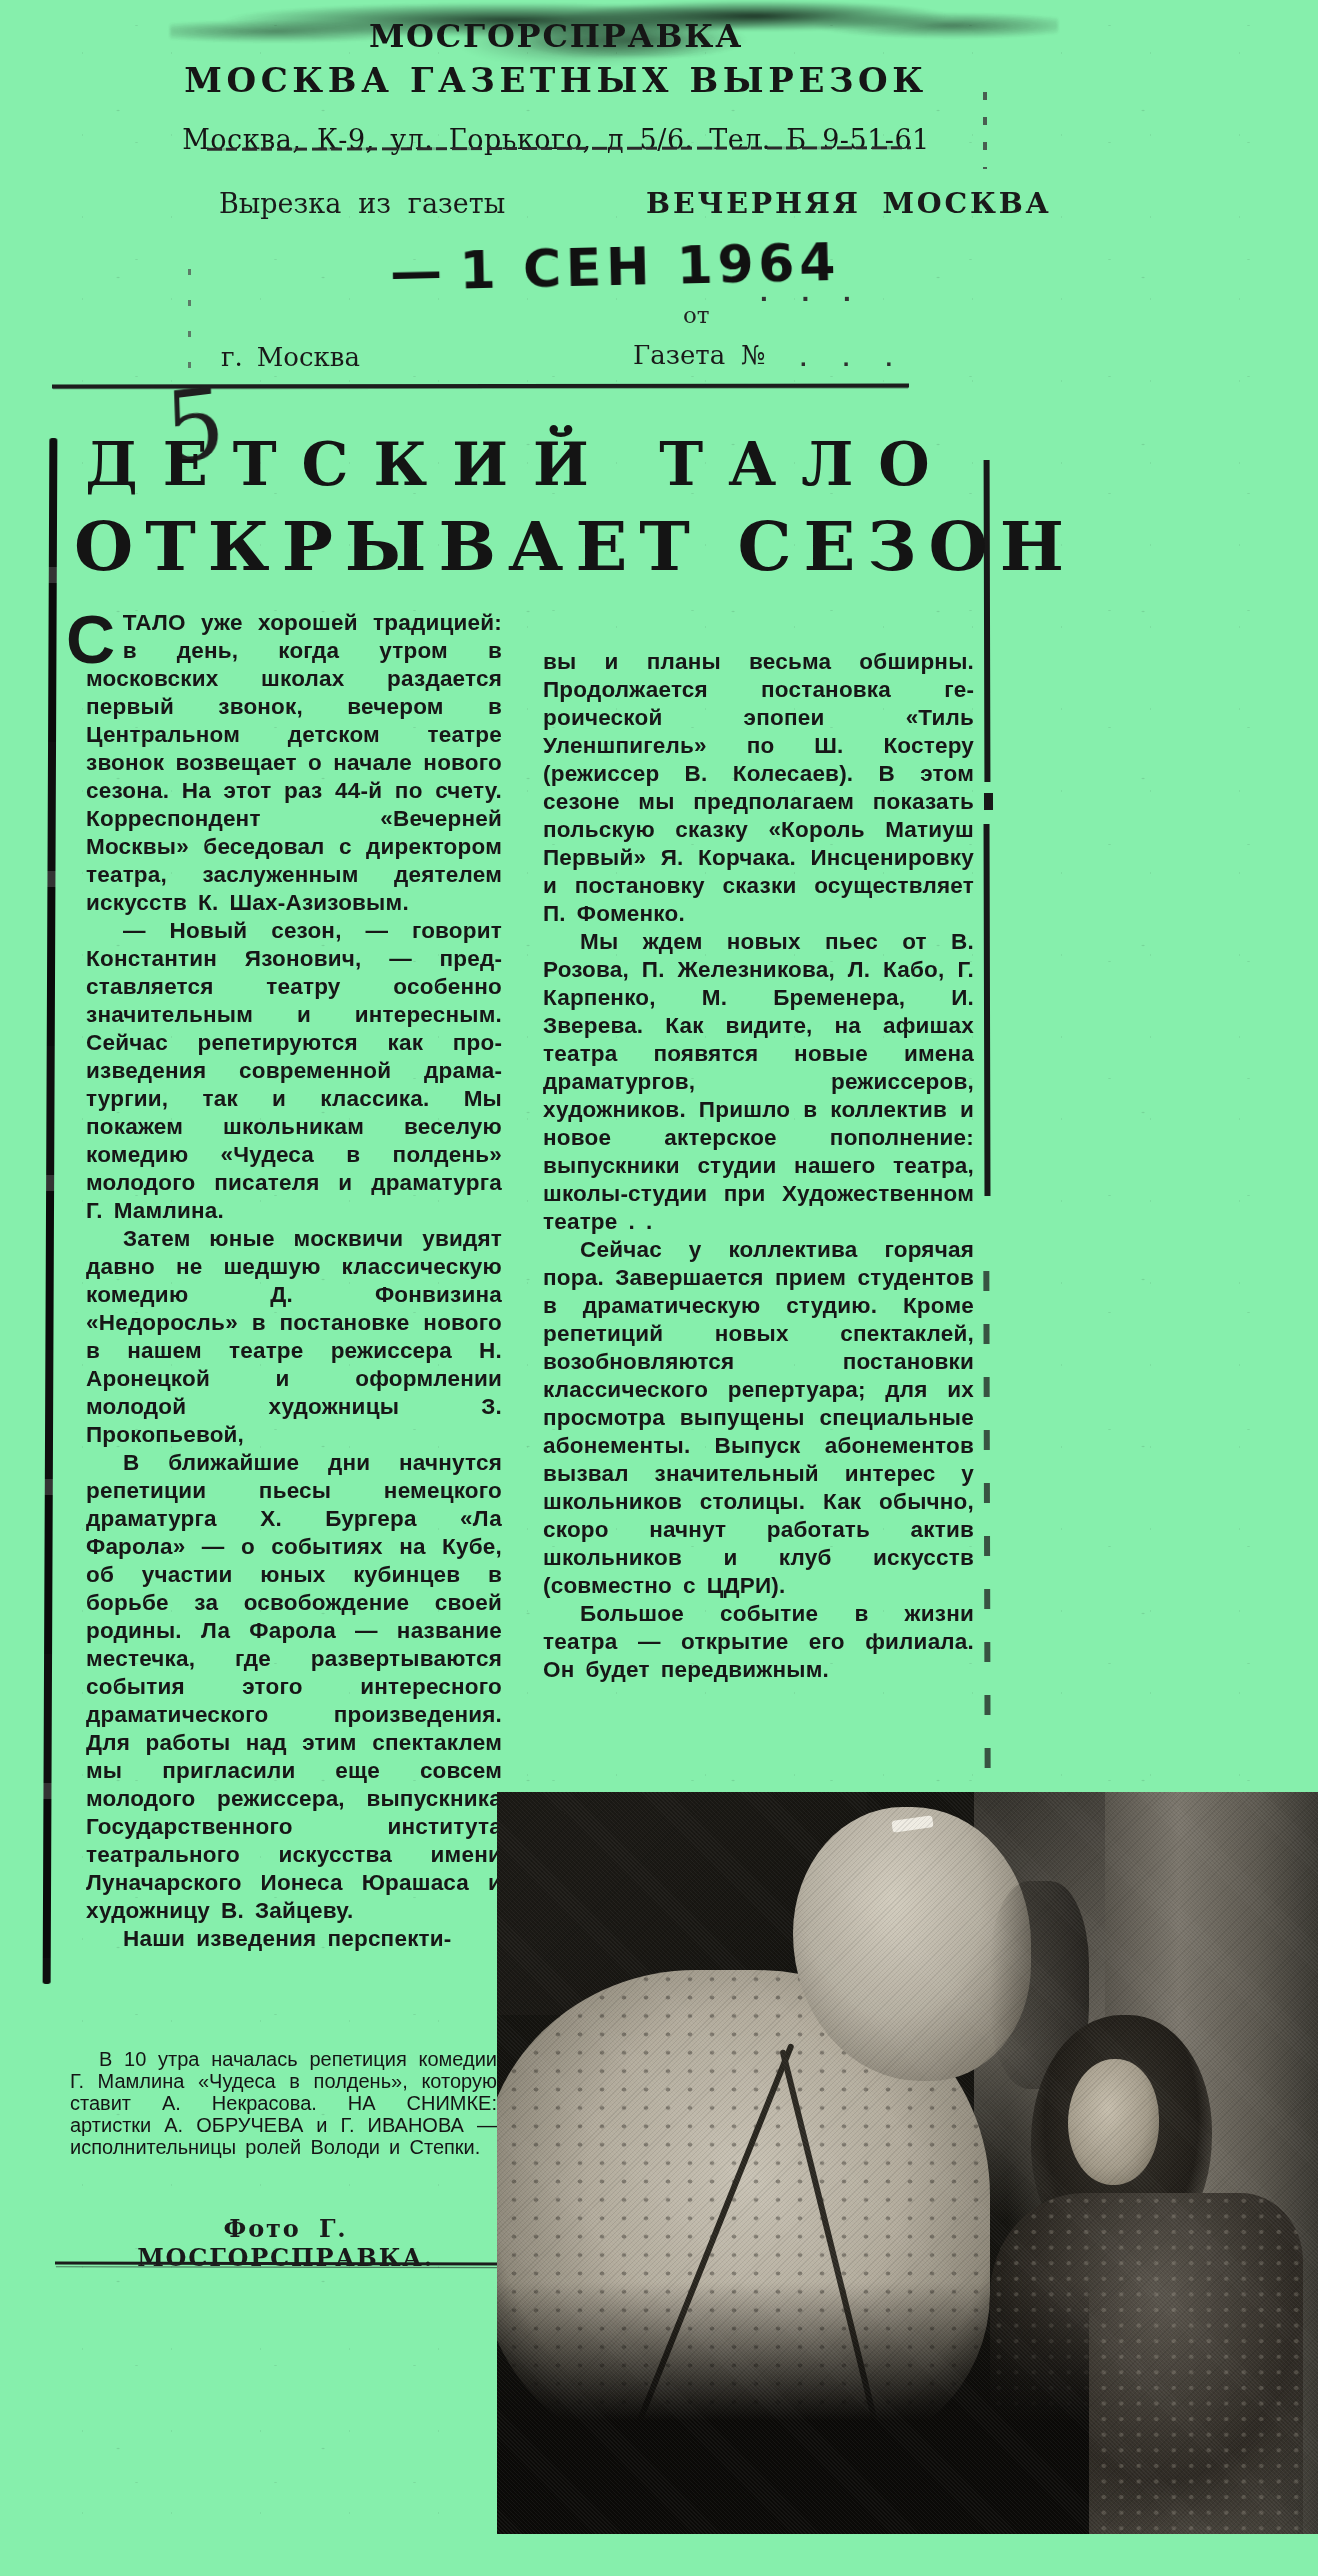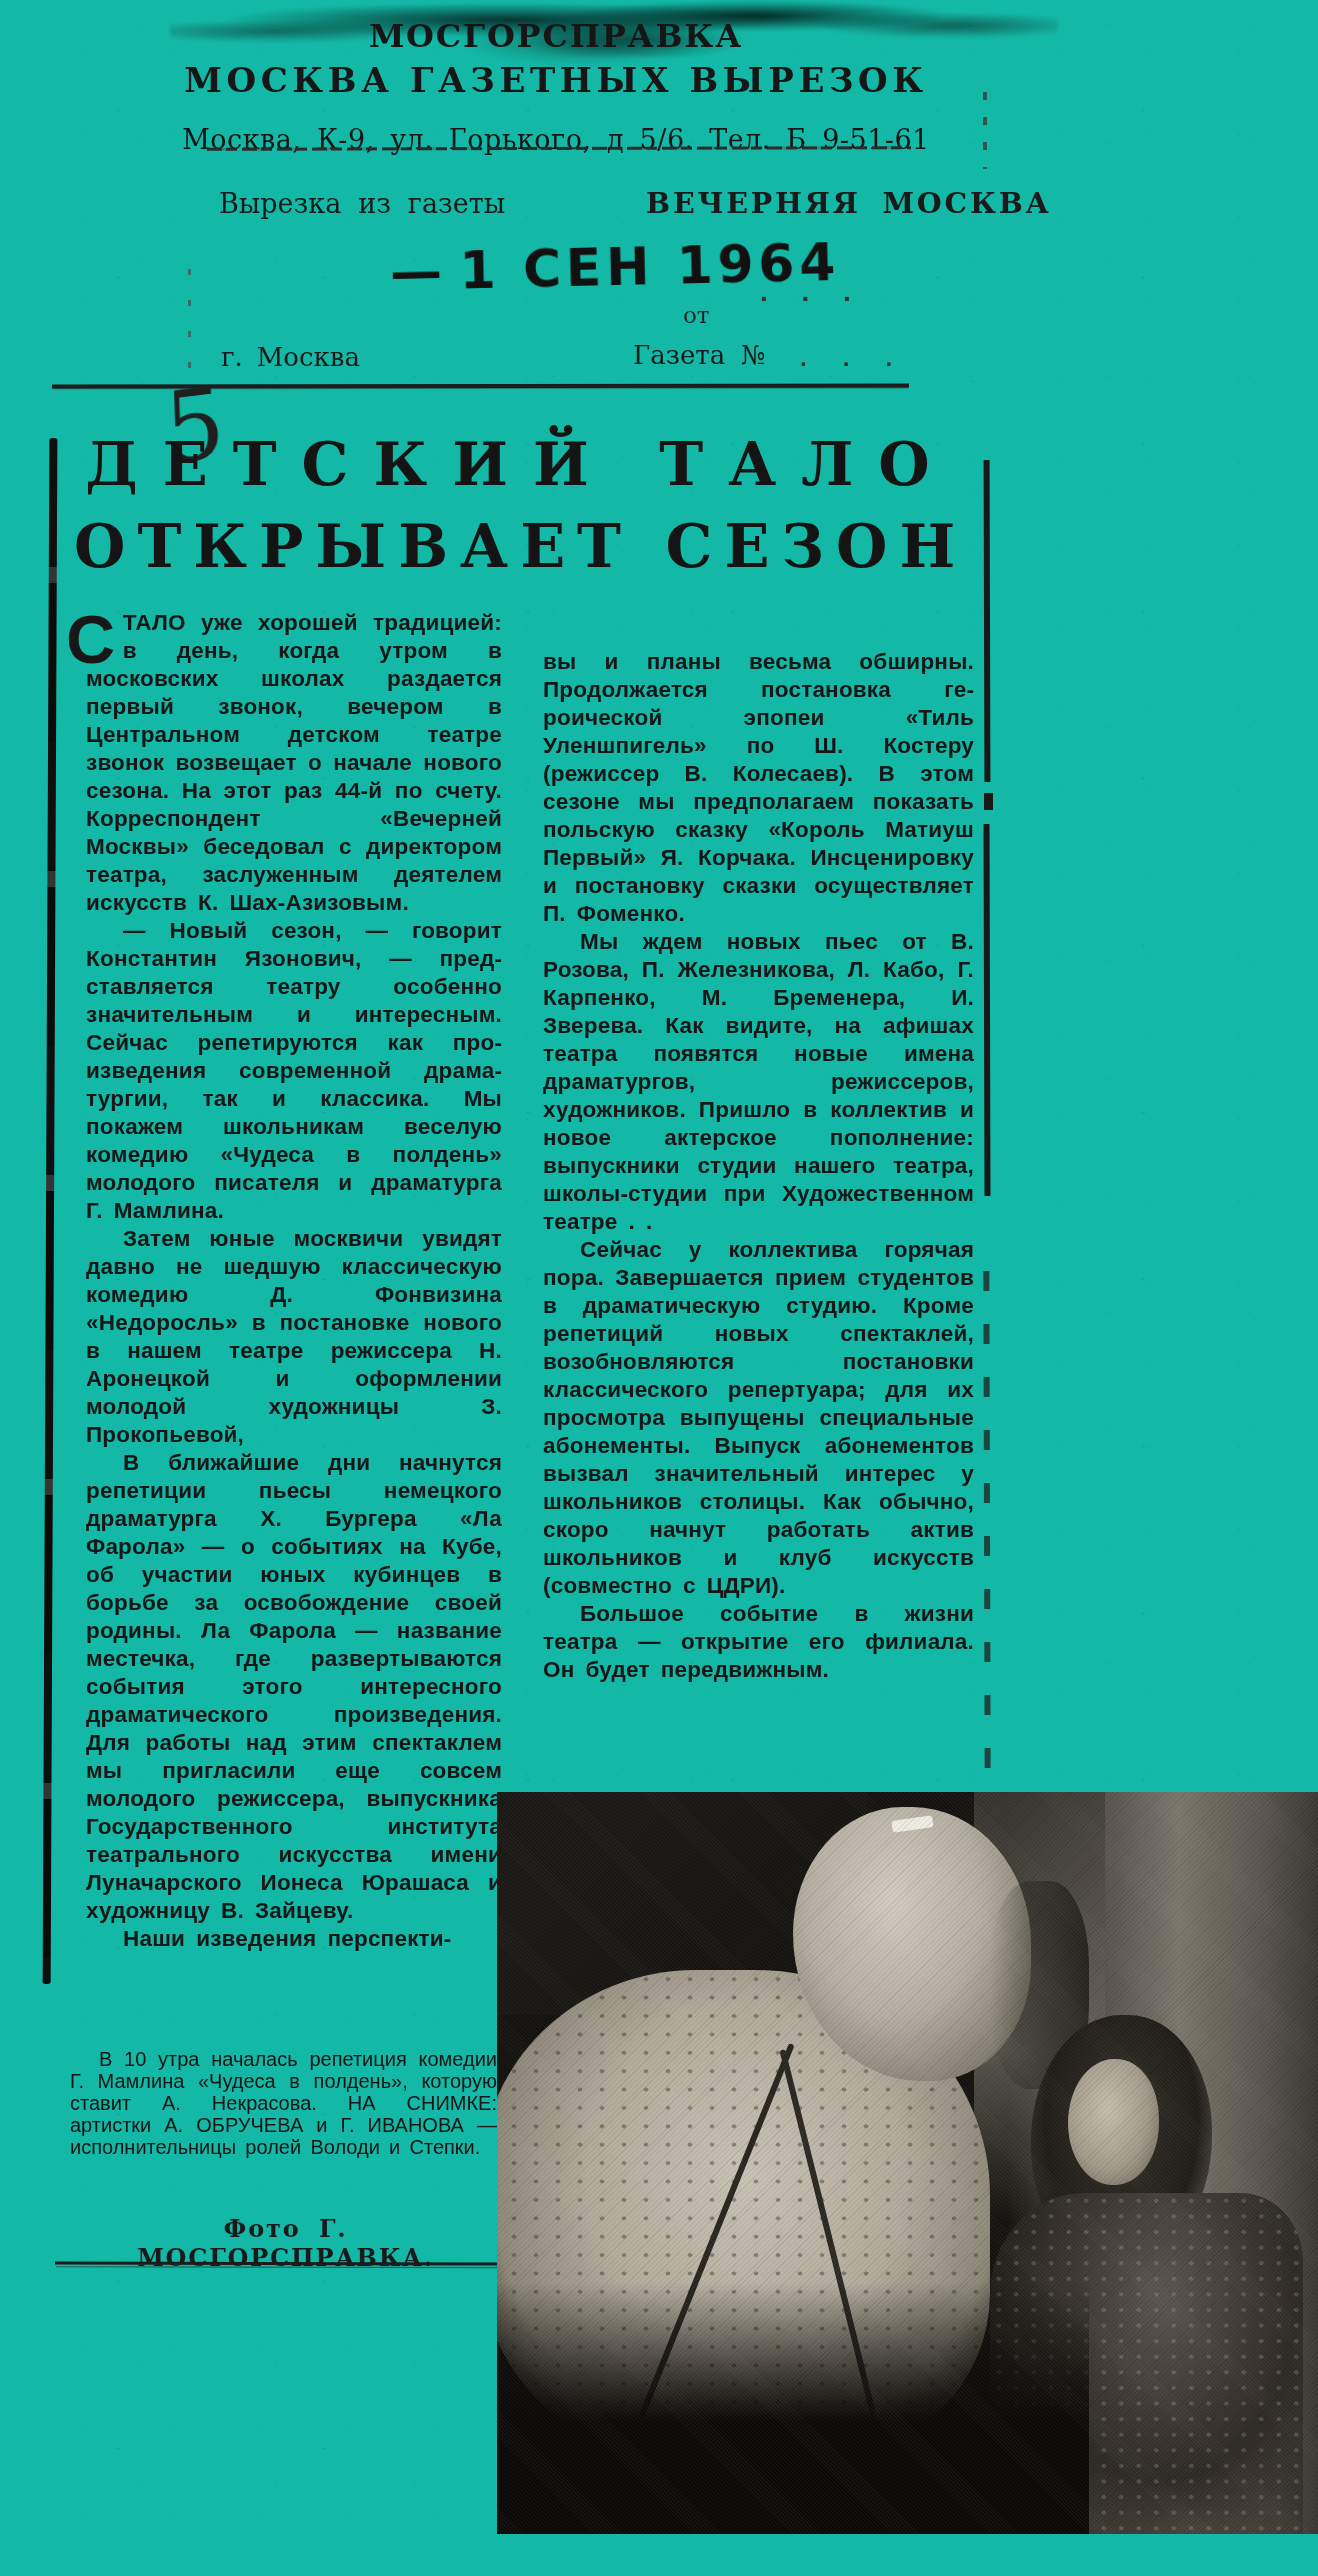--- a/index.html
+++ b/index.html
@@ -1,17 +1,17 @@
 <!DOCTYPE html>
 <html style="font-size:14.7px"><head>
 <meta charset="utf-8">
 <style>
   html,body{margin:0;padding:0;background:#9a9a9a;}
   .page{
-    position:relative;width:1318px;height:2576px;background:#14b8a6;
+    position:relative;width:1318px;height:2576px;background:#86efac;
     overflow:hidden;font-family:"Liberation Sans",sans-serif;color:#1a1a1a;
   }
   .abs{position:absolute;}
   
   .speckle{
     inset:0;pointer-events:none;opacity:.22;
     background-image:
       radial-gradient(rgba(0,0,0,.55) 0.9px, transparent 1.3px),
       radial-gradient(rgba(0,0,0,.4) 0.9px, transparent 1.2px),
       radial-gradient(rgba(0,0,0,.3) 0.7px, transparent 1.1px);
@@ -77,21 +77,21 @@
   .border-right{width:6.4px;left:984px;background:#181818;transform:rotate(-.15deg);filter:blur(0.3px);}
   .br-1{top:460px;height:322px;}
   .br-2{top:793px;height:16.6px;width:9.2px;}
   .br-3{top:824px;height:372px;}
   .br-4{top:1271px;height:508px;
         background:repeating-linear-gradient(180deg,#1f1f1f 0 20px,transparent 20px 53px);opacity:.75;}
   
   .title{left:74px;top:425px;width:892px;text-align:center;
          font-family:"DejaVu Serif","Liberation Serif",serif;font-weight:bold;color:#141414;}
   .title-l1{font-size:59px;letter-spacing:25px;line-height:79px;white-space:nowrap;filter:blur(0.2px);}
-  .title-l2{font-size:59px;letter-spacing:12px;line-height:85px;white-space:nowrap;filter:blur(0.2px);}
+  .title-l2{font-size:68px;letter-spacing:12px;line-height:85px;white-space:nowrap;filter:blur(0.2px);}
   
   .col{text-align:justify;font-weight:bold;color:#171717;}
   .col p{margin:0;font-size:22.5px;line-height:28px;letter-spacing:0.2px;word-spacing:4.6px;
          text-align:justify;filter:blur(0.1px);}
   .col p + p{text-indent:37px;}
   .col-left{left:86px;top:609px;width:416px;}
   .col-right{left:543px;top:648px;width:431px;}
   .dropcap{float:left;font-size:68px;line-height:52px;padding:3.7px 7.4px 0 0;margin-left:-20px;font-weight:bold;}
   
   .caption{left:70px;top:2048px;width:427px;font-size:20px;line-height:22px;font-weight:normal;

